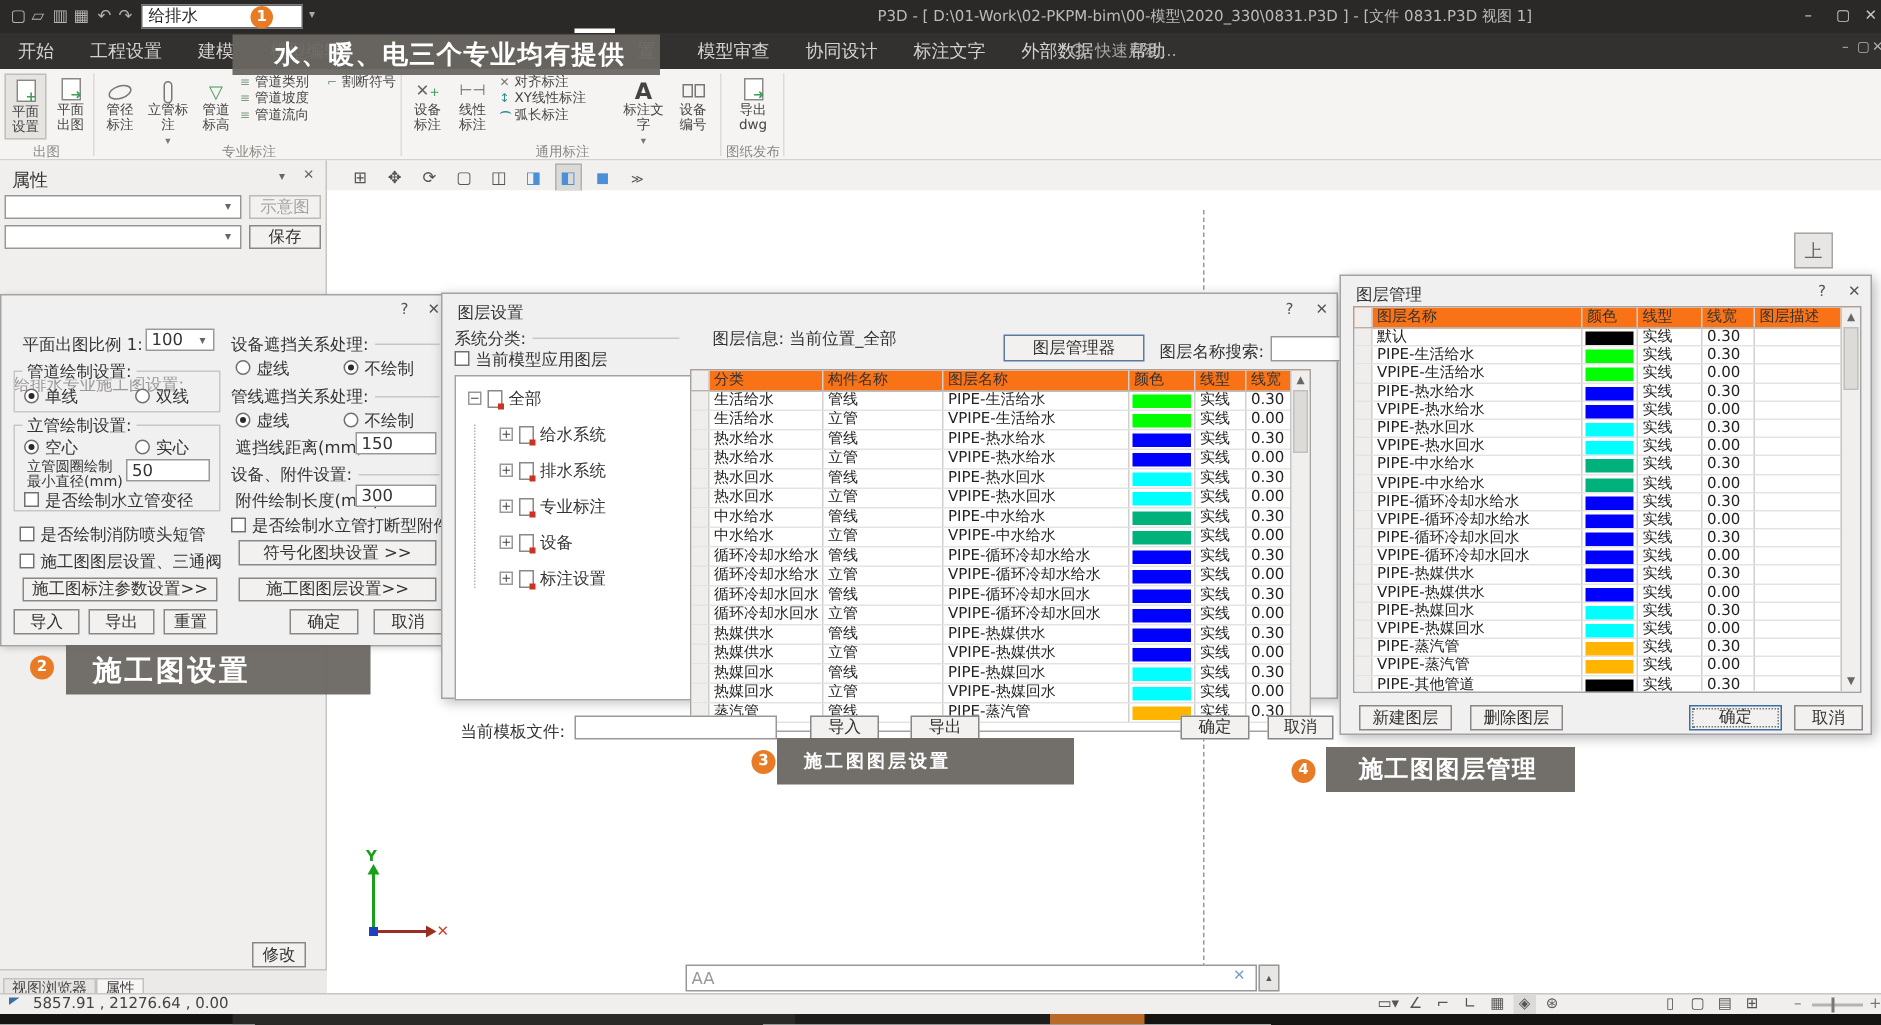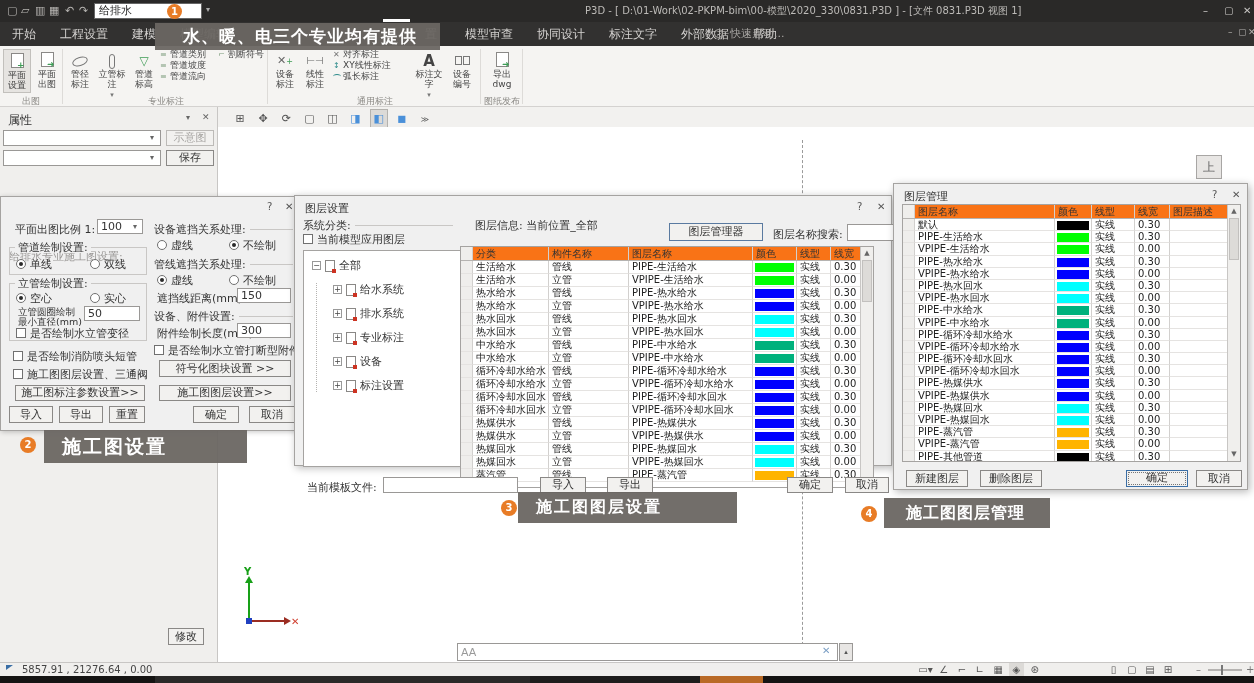--- a/index.html
+++ b/index.html
@@ -217,20 +217,23 @@
     <span class="abs ptitle" style="left:8px;top:5px;">属性</span>
     <span class="abs" style="left:186px;top:6px;font-size:8px;color:#666;">▾</span>
     <span class="abs" style="left:202px;top:5px;font-size:9px;color:#666;">✕</span>
     <input class="abs inputw" style="left: 3px; top: 23px; width: 158px; height: 16px;">
     <span class="abs" style="left:150px;top:26px;font-size:8px;color:#666;">▾</span>
     <div class="abs wbtn dis" style="left:166px;top:23px;width:48px;height:16px;line-height:14px;">示意图</div>
     <input class="abs inputw" style="left: 3px; top: 43px; width: 158px; height: 16px;">
     <span class="abs" style="left:150px;top:46px;font-size:8px;color:#666;">▾</span>
     <div class="abs wbtn" style="left:166px;top:43px;width:48px;height:16px;line-height:14px;">保存</div>
     <div class="abs wbtn" style="left:168px;top:521px;width:36px;height:17px;line-height:15px;">修改</div>
+    <div class="abs" style="left:0;top:539px;width:218px;height:16px;border-top:1px solid #c8c6c4;padding-left:2px;background:#eceae8;">
+      <span class="btab">视图浏览器</span><span class="btab on">属性</span>
+    </div>
   </div>
 
   <div class="abs dlg" style="left:0;top:196px;width:298px;height:235px;box-shadow:1px 1px 5px rgba(0,0,0,.22);">
     <span class="abs dtitle inact" style="left:8px;top:4px;margin-top:48px;">给排水专业施工图设置:</span>
     <span class="abs dx" style="left:266px;top:4px;">?</span>
     <span class="abs dx" style="left:284px;top:4px;">✕</span>
 
     <span class="abs lbl" style="left:14px;top:25px;">平面出图比例 1:</span>
     <div class="abs inputw" style="left:96px;top:22px;width:46px;height:15px;line-height:13px;">100</div>
     <span class="abs" style="left:132px;top:25px;font-size:8px;color:#666;">▾</span>
@@ -847,21 +850,21 @@
       <span>水、暖、电三个专业均有提供</span>
     </div>
   <div class="abs cnum" style="left:167px;top:4px;width:15px;height:15px;line-height:15px;z-index:55;">1</div>
 
   <div class="abs cnum" style="left:20px;top:437px;width:16px;height:16px;line-height:16px;z-index:55;">2</div>
   <div class="abs callout" style="left:44px;top:430px;width:203px;height:33px;font-size:19px;padding-left:18px;letter-spacing:2px;z-index:50;">
       <span>施工图设置</span>
     </div>
 
   <div class="abs cnum" style="left:501px;top:500px;width:16px;height:16px;line-height:16px;z-index:55;">3</div>
-  <div class="abs callout" style="left:518px;top:492px;width:219px;height:31px;font-size:16px;padding-left:18px;letter-spacing:2px;z-index:50;">
+  <div class="abs callout" style="left:518px;top:492px;width:198px;height:31px;font-size:12px;padding-left:18px;letter-spacing:2px;z-index:50;">
       <span>施工图图层设置</span>
     </div>
 
   <div class="abs cnum" style="left:861px;top:506px;width:16px;height:16px;line-height:16px;z-index:55;">4</div>
   <div class="abs callout" style="left:884px;top:498px;width:166px;height:30px;font-size:16px;padding-left:22px;letter-spacing:1px;z-index:50;">
       <span>施工图图层管理</span>
     </div>
 
 </div>
 

